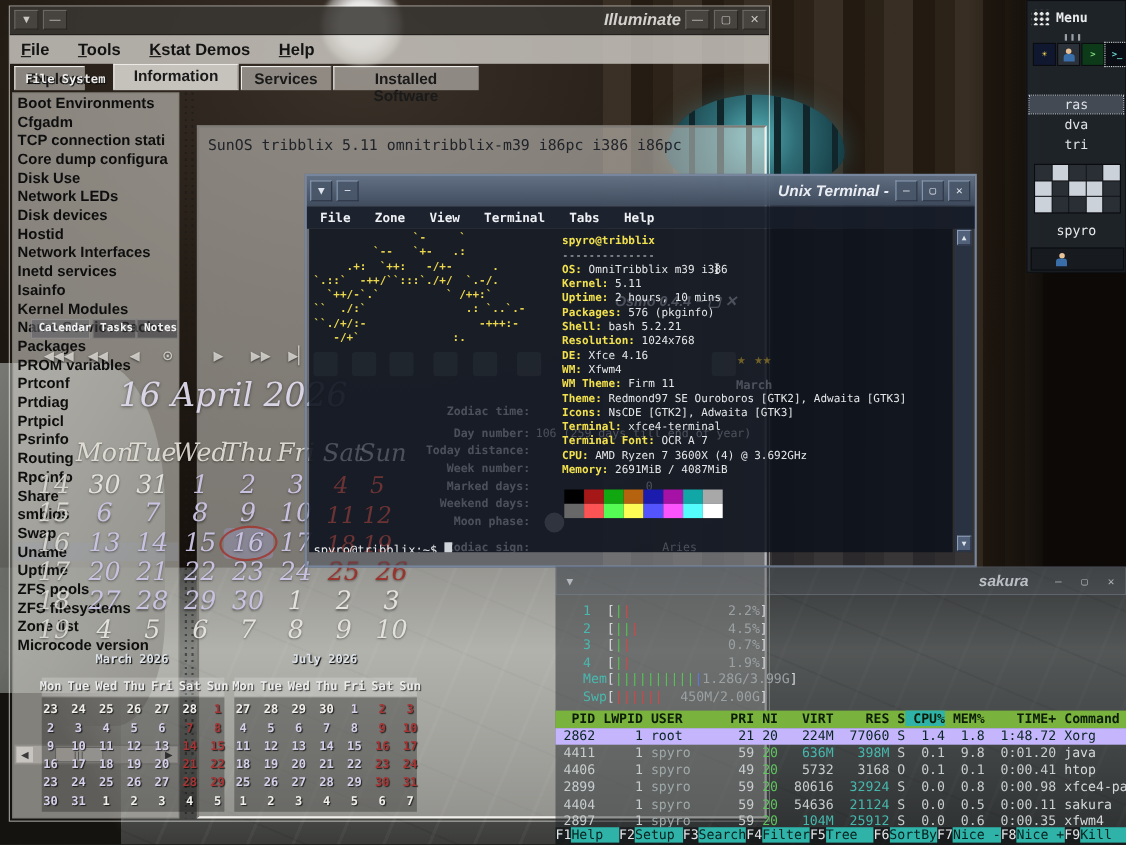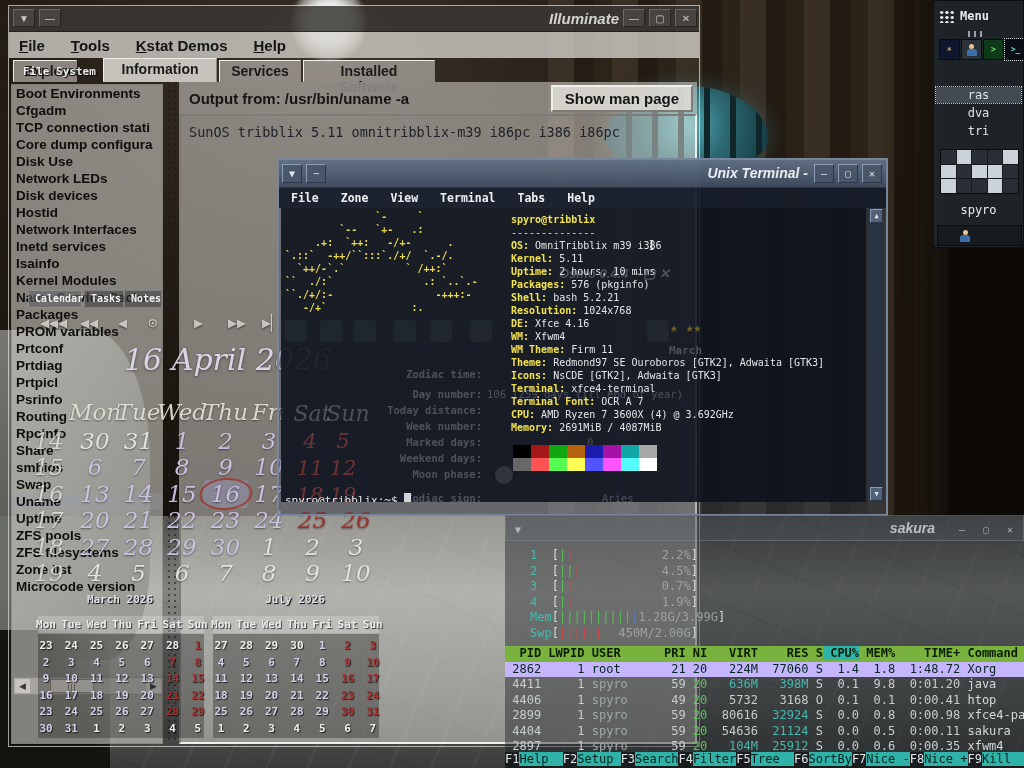--- a/index.html
+++ b/index.html
@@ -84,21 +84,21 @@
     display:flex;align-items:center;justify-content:center;letter-spacing:1px;}
 
   
   #osmo{left:0;top:0;width:1024px;height:768px;pointer-events:none;}
   .os-tab{position:absolute;top:290px;height:18px;padding:2px 6px 0 6px;
     background:rgba(55,55,60,.55);border:1px solid rgba(200,200,200,.35);
     color:#f2f2f2;font-weight:bold;font-size:10px;font-family:"DejaVu Sans Mono",monospace;}
   .os-tab.active{background:rgba(95,95,102,.6);}
   .os-nav{position:absolute;top:314px;color:rgba(232,230,224,.8);font-size:15px;
     text-shadow:0 1px 2px rgba(0,0,0,.6);}
-  #os-title{left:108px;top:342px;width:240px;text-align:center;
+  #os-title{left:108px;top:342px;width:240px;
     font-family:"DejaVu Serif",serif;font-style:italic;font-size:30px;color:rgba(228,223,242,.92);
     text-shadow:0 1px 3px rgba(0,0,0,.5);}
   .cal-cell{position:absolute;transform:translate(-50%,-50%);
     font-family:"DejaVu Serif",serif;font-style:italic;font-size:23px;color:rgba(206,198,230,.95);
     text-shadow:0 1px 2px rgba(0,0,0,.45);}
   .cal-cell.hdr{color:rgba(240,237,228,.85);}
   .cal-cell.wk{color:rgba(238,236,230,.8);}
   .cal-cell.adj{color:rgba(236,234,228,.92);}
   .cal-cell.wkend{color:rgba(158,48,42,.95);}
   .cal-cell.sel{background:rgba(150,148,182,.5);padding:1px 8px;border-radius:4px;}
@@ -272,24 +272,20 @@
           <div class="side-item">Swap</div>
           <div class="side-item" style="background: rgba(150, 160, 180, 0.25);">Uname</div>
           <div class="side-item">Uptime</div>
           <div class="side-item">ZFS pools</div>
           <div class="side-item">ZFS filesystems</div>
           <div class="side-item">Zone list</div>
           <div class="side-item">Microcode version</div>
         </div>
       <div class="il-sash"></div>
       <div class="il-out">
-        <div class="il-outhead">
-          <span class="lbl">Output from: /usr/bin/uname -a</span>
-          <div id="man-btn" class="bevel-out">Show man page</div>
-        </div>
         <div class="il-outbox bevel-in">
           <pre>SunOS tribblix 5.11 omnitribblix-m39 i86pc i386 i86pc</pre>
         </div>
       </div>
       <div class="il-hscroll abs">
         <div class="arr" style="left:1px">◀</div>
         <div class="thumb">|||</div>
         <div class="arr" style="right:1px">▶</div>
       </div>
     </div>

